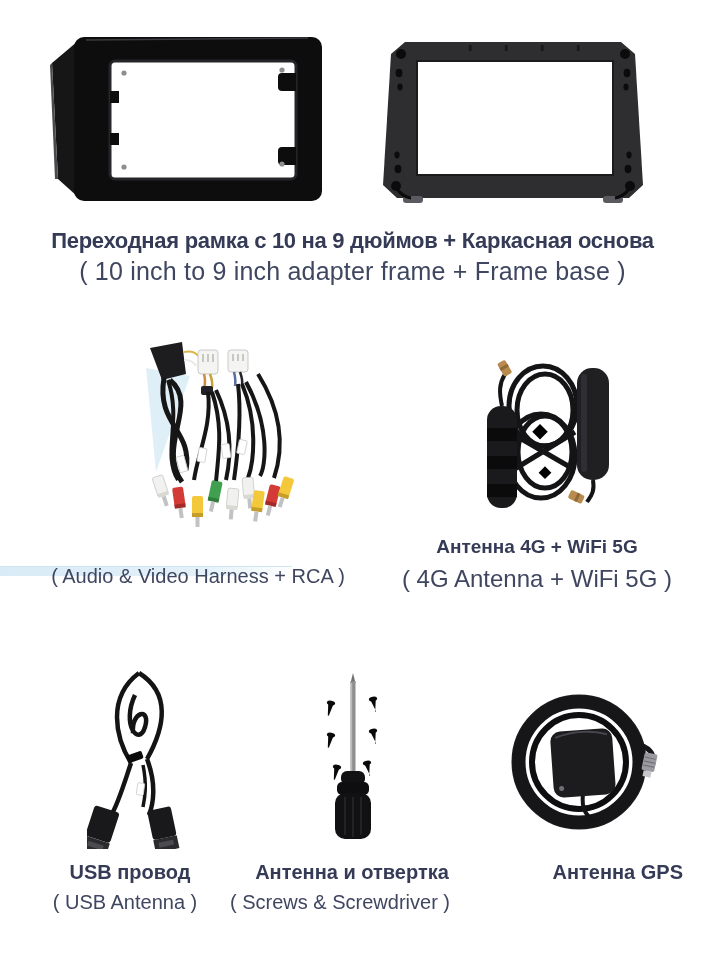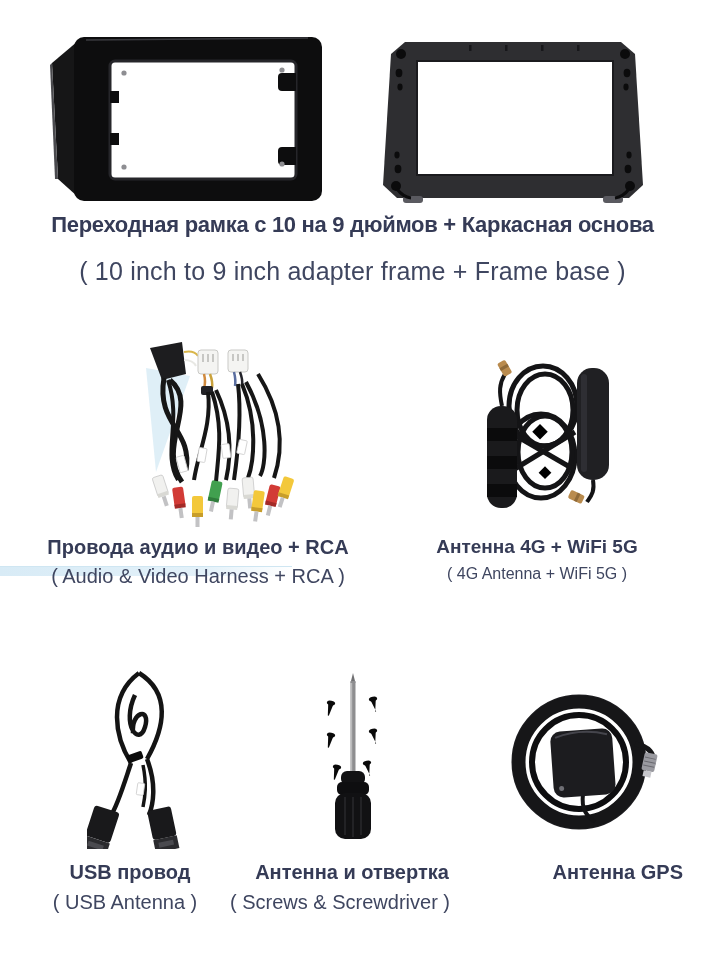--- a/index.html
+++ b/index.html
@@ -14,26 +14,26 @@
   }
   html,body{margin:0;padding:0;background:#ffffff;}
   #canvas{
     position:relative;width:705px;height:970px;background:#ffffff;overflow:hidden;
     font-family:"Liberation Sans",sans-serif;
   }
   .abs{position:absolute;}
   .cap{position:absolute;text-align:center;line-height:1.15;white-space:nowrap;}
   .ru{font-weight:bold;color:var(--text-strong);}
   .en{font-weight:normal;color:var(--text-light);}
-  .cap1ru{left:0;top:212px;width:705px;font-size:22px;letter-spacing:-0.3px;}
+  .cap1ru{left:0;top:228px;width:705px;font-size:22px;letter-spacing:-0.3px;}
   .cap1en{left:0;top:257px;width:705px;font-size:25px;letter-spacing:0.2px;}
   .cap2ru-l{left:22px;top:536px;width:352px;font-size:20px;}
   .cap2en-l{left:18px;top:565px;width:360px;font-size:20px;}
   .cap2ru-r{left:398px;top:536px;width:278px;font-size:19px;}
-  .cap2en-r{left:398px;top:565px;width:278px;font-size:16px;}
+  .cap2en-r{left:398px;top:565px;width:278px;font-size:24px;}
   .cap3ru-1{left:30px;top:861px;width:200px;font-size:20px;}
   .cap3en-1{left:25px;top:891px;width:200px;font-size:20px;}
   .cap3ru-2{left:237px;top:861px;width:230px;font-size:20px;}
   .cap3en-2{left:220px;top:891px;width:240px;font-size:20px;}
   .cap3ru-3{left:478px;top:861px;width:205px;font-size:20px;text-align:right;}
   .cap3en-3{left:478px;top:891px;width:205px;font-size:20px;}
   .stripe{
     position:absolute;left:0;top:566px;width:292px;height:9px;
     background:linear-gradient(to right, var(--watermark) 0%, #e3f1f9 70%, rgba(227,241,249,0) 100%);
     border-top:1px solid #cfe6f2;
@@ -210,21 +210,20 @@
         <rect y="5" width="9" height="3" fill="#8f6a39"></rect>
       </g>
     <g transform="translate(102,152) rotate(115)">
         <rect width="9" height="15" rx="2" style="fill:var(--gold)"></rect>
         <rect y="5" width="9" height="3" fill="#8f6a39"></rect>
       </g>
   </svg>
 
   <div class="stripe"></div>
 
-  <div class="cap ru cap2ru-l">Провода аудио и видео + RCA</div>
   <div class="cap en cap2en-l">( Audio &amp; Video Harness + RCA )</div>
   <div class="cap ru cap2ru-r">Антенна 4G + WiFi 5G</div>
   <div class="cap en cap2en-r">( 4G Antenna + WiFi 5G )</div>
 
   <svg class="abs" style="left:87px;top:667px" width="108" height="182" viewBox="0 0 108 182">
     <g stroke="#141414" fill="none" stroke-width="4.5">
       <path d="M52,6 C 20,30 28,70 44,96"></path>
       <path d="M52,6 C 84,26 78,60 60,92"></path>
       <path d="M48,28 C 34,58 52,80 58,60 C 64,40 44,44 46,66"></path>
       <path d="M44,96 C 36,120 30,140 24,148"></path>

